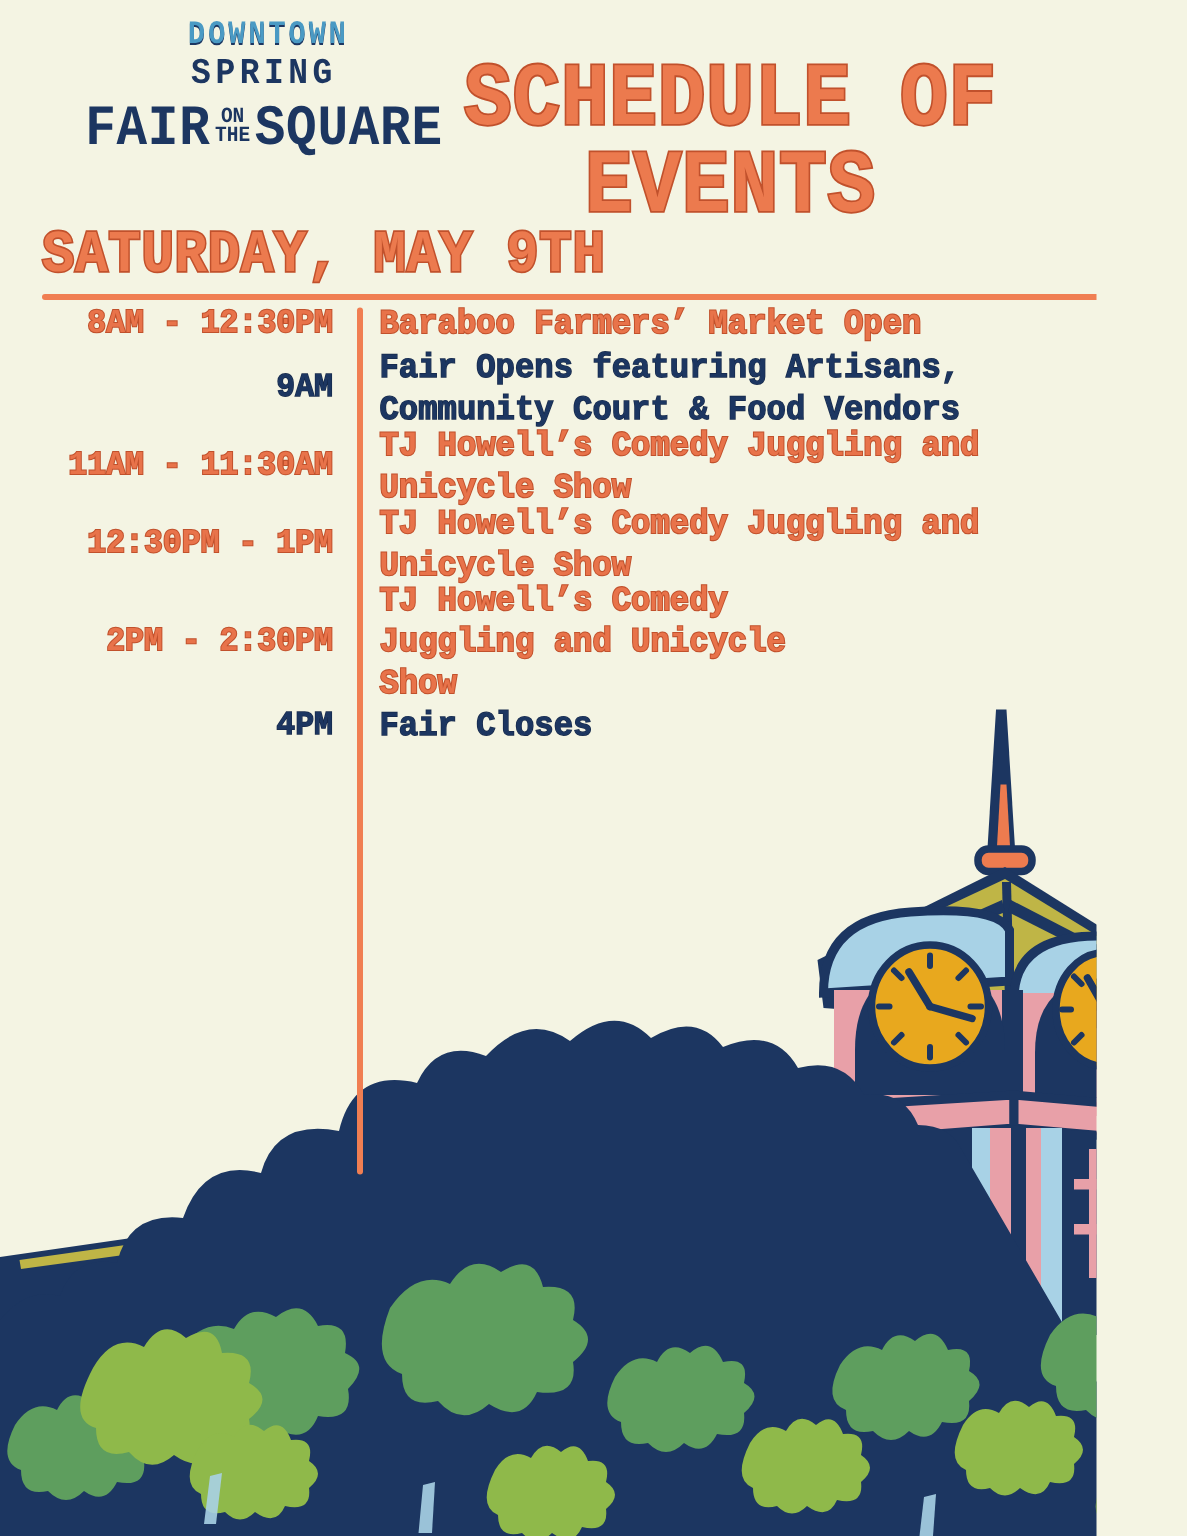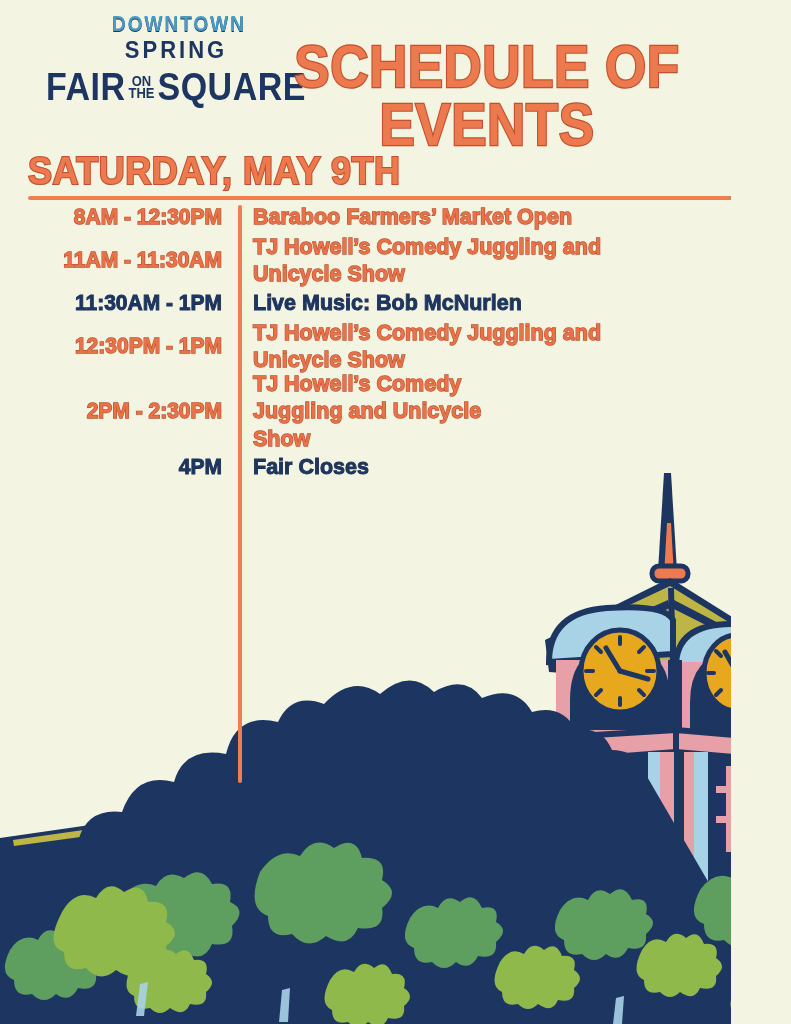--- a/index.html
+++ b/index.html
@@ -3,21 +3,21 @@
 <meta charset="utf-8">
 <style>
   html,body{margin:0;padding:0;}
   body{
     width:791px;height:1024px;
     background:#F4F4E3;
     font-family:"Liberation Sans", sans-serif;
     overflow:hidden;
     position:relative;
   }
-  .page{position:relative;width:731px;height:1024px;overflow:hidden;background:#F4F4E3;}
+  .page{position:relative;width:731px;height:1024px;overflow:hidden;background:#F4F4E3;font-family:Liberation Mono, monospace;}
 
   
   .header{position:relative;height:196px;}
 
   .logo-block{
     position:absolute;left:28px;top:14px;width:296px;height:130px;
     text-align:center;
   }
   .logo-downtown{
     font-size:19px;font-weight:bold;letter-spacing:2.0px;
@@ -324,27 +324,28 @@
   </div>
 
   <div class="schedule">
     <div class="vline"></div>
     <div id="rows">
         <div class="row">
           <div class="time c-orange">8AM - 12:30PM</div>
           <div class="event c-orange" style="white-space: pre-line;">Baraboo Farmers’ Market Open</div>
         </div>
         <div class="row">
+          <div class="time c-navy">9AM</div>
+          <div class="event c-navy" style="white-space: pre-line;">Fair Opens featuring Artisans,
+Community Court &amp; Food Vendors</div>
+        </div>
+        <div class="row">
           <div class="time c-orange">11AM - 11:30AM</div>
           <div class="event c-orange" style="white-space: pre-line;">TJ Howell’s Comedy Juggling and
 Unicycle Show</div>
-        </div>
-        <div class="row">
-          <div class="time c-navy">11:30AM - 1PM</div>
-          <div class="event c-navy" style="white-space: pre-line;">Live Music: Bob McNurlen</div>
         </div>
         <div class="row">
           <div class="time c-orange">12:30PM - 1PM</div>
           <div class="event c-orange" style="white-space: pre-line;">TJ Howell’s Comedy Juggling and
 Unicycle Show</div>
         </div>
         <div class="row">
           <div class="time c-orange">2PM - 2:30PM</div>
           <div class="event c-orange" style="white-space: pre-line;">TJ Howell’s Comedy
 Juggling and Unicycle

